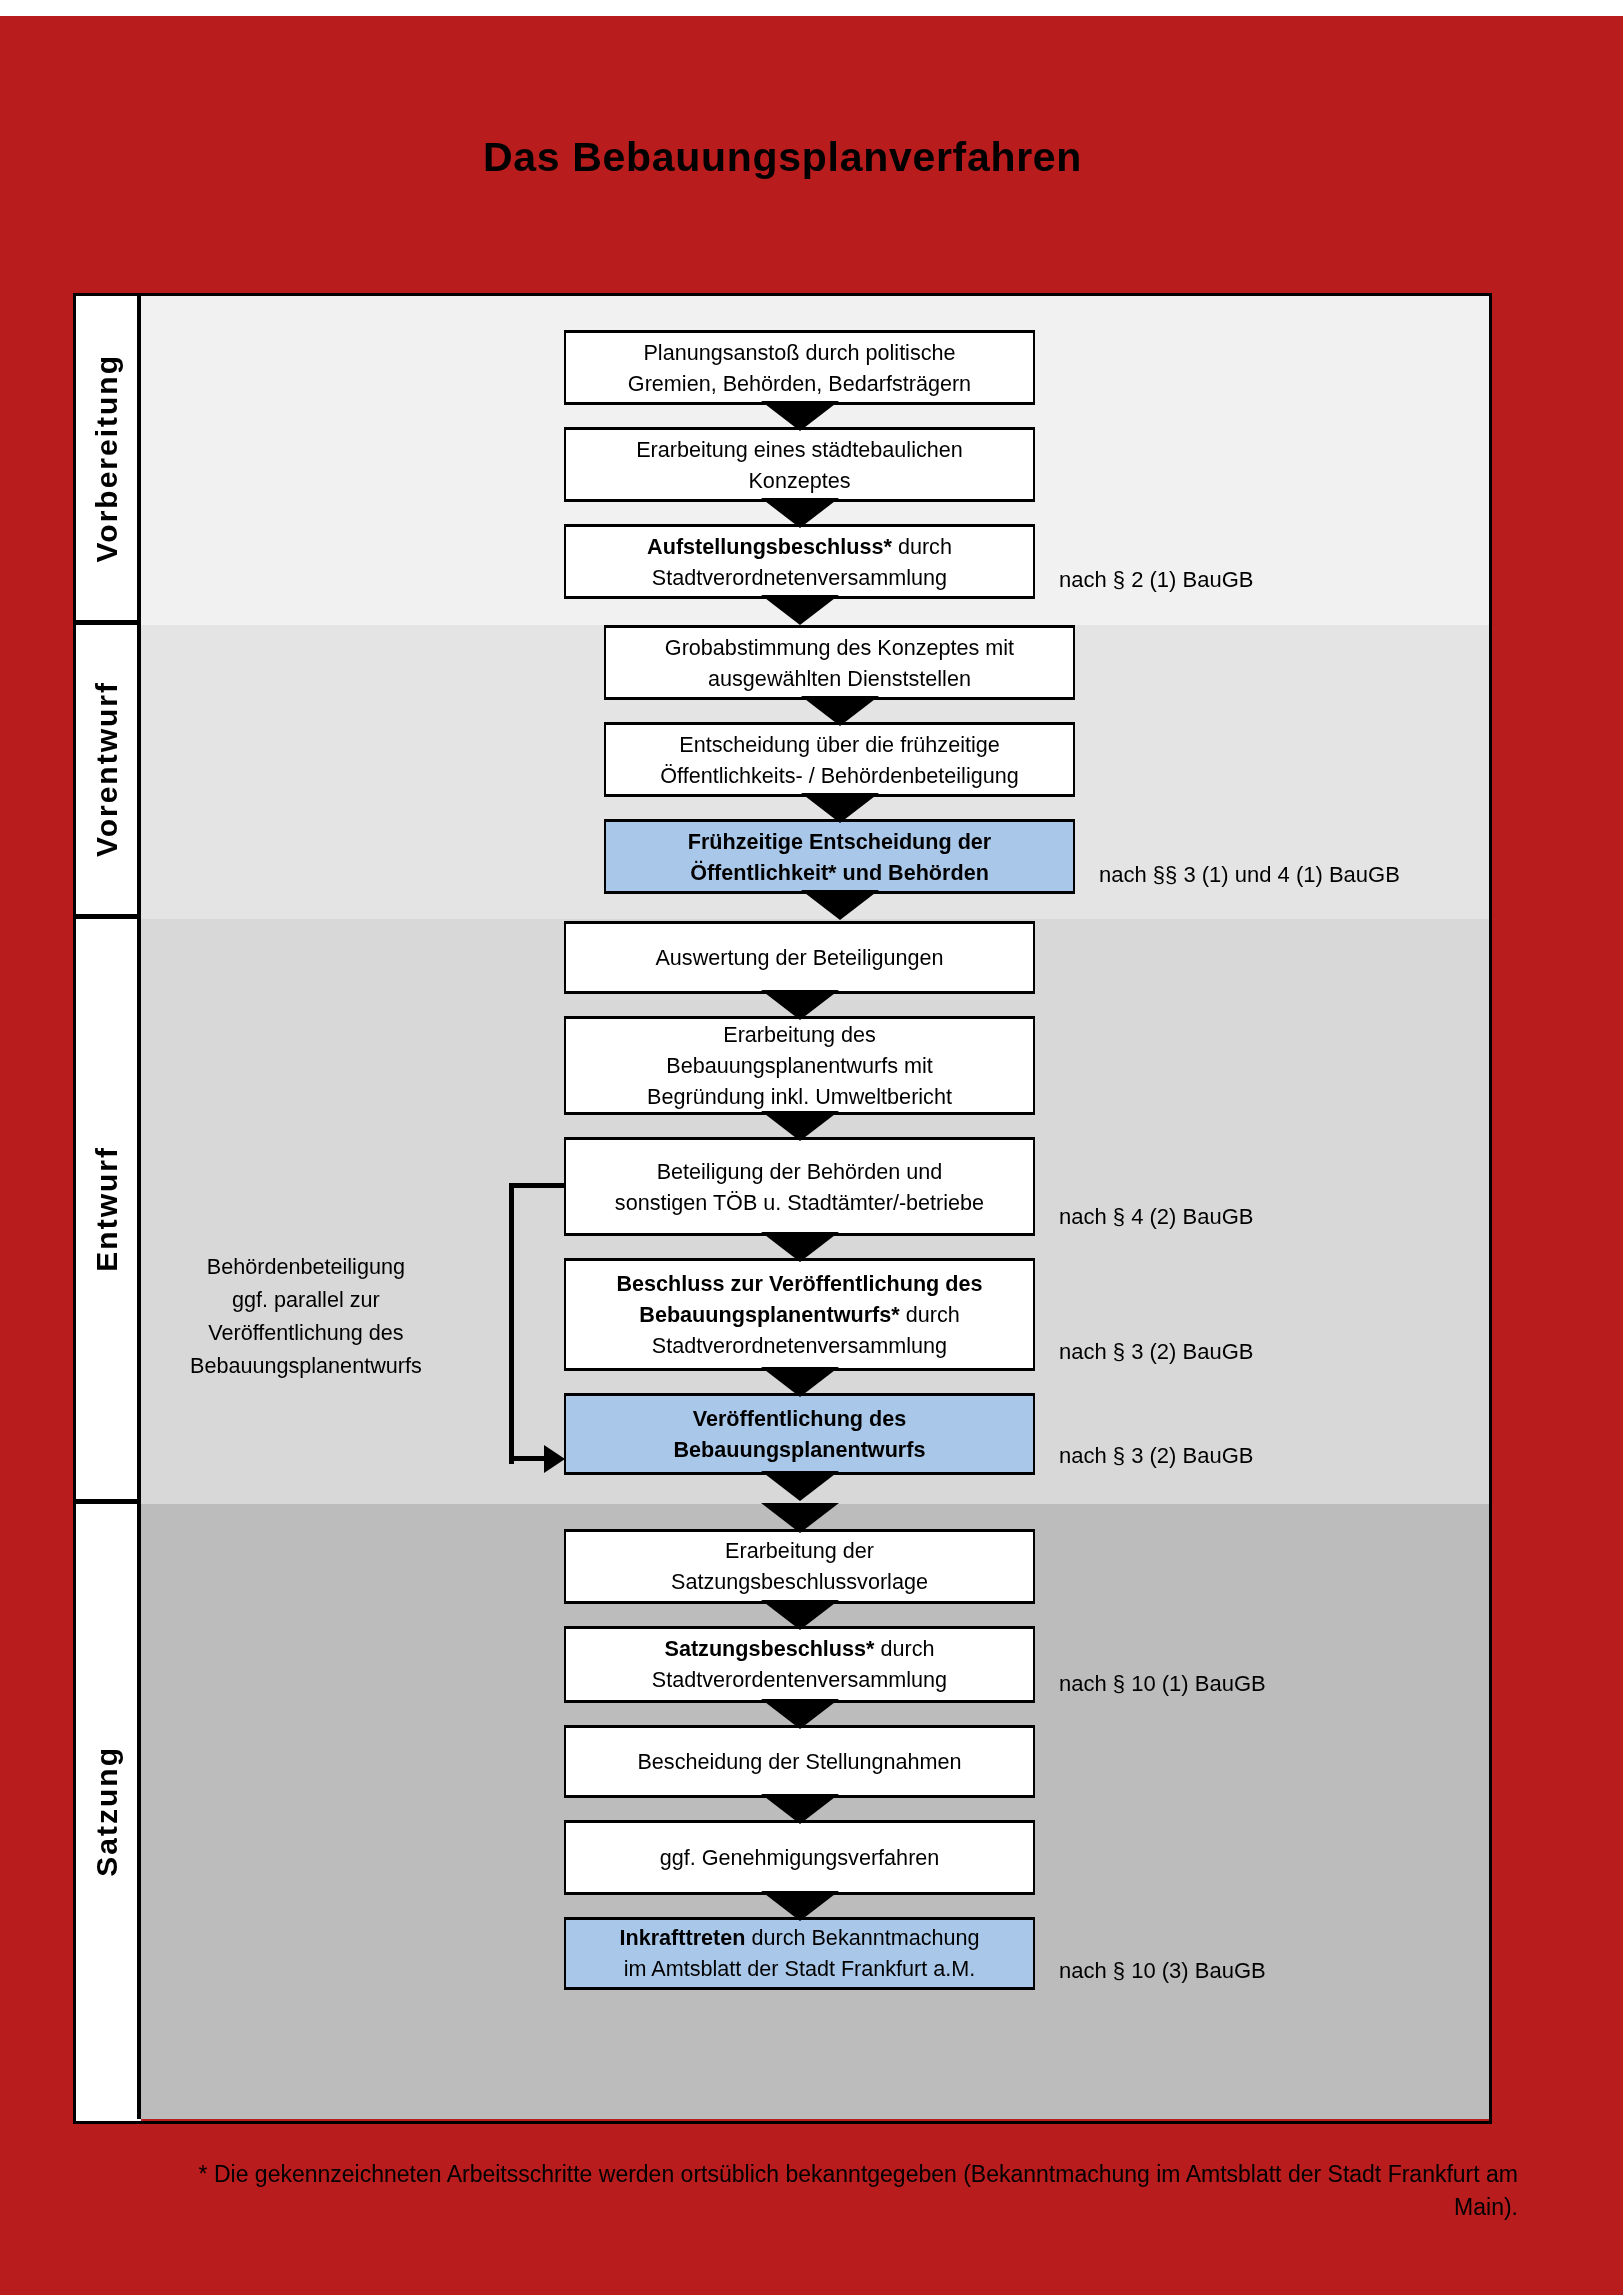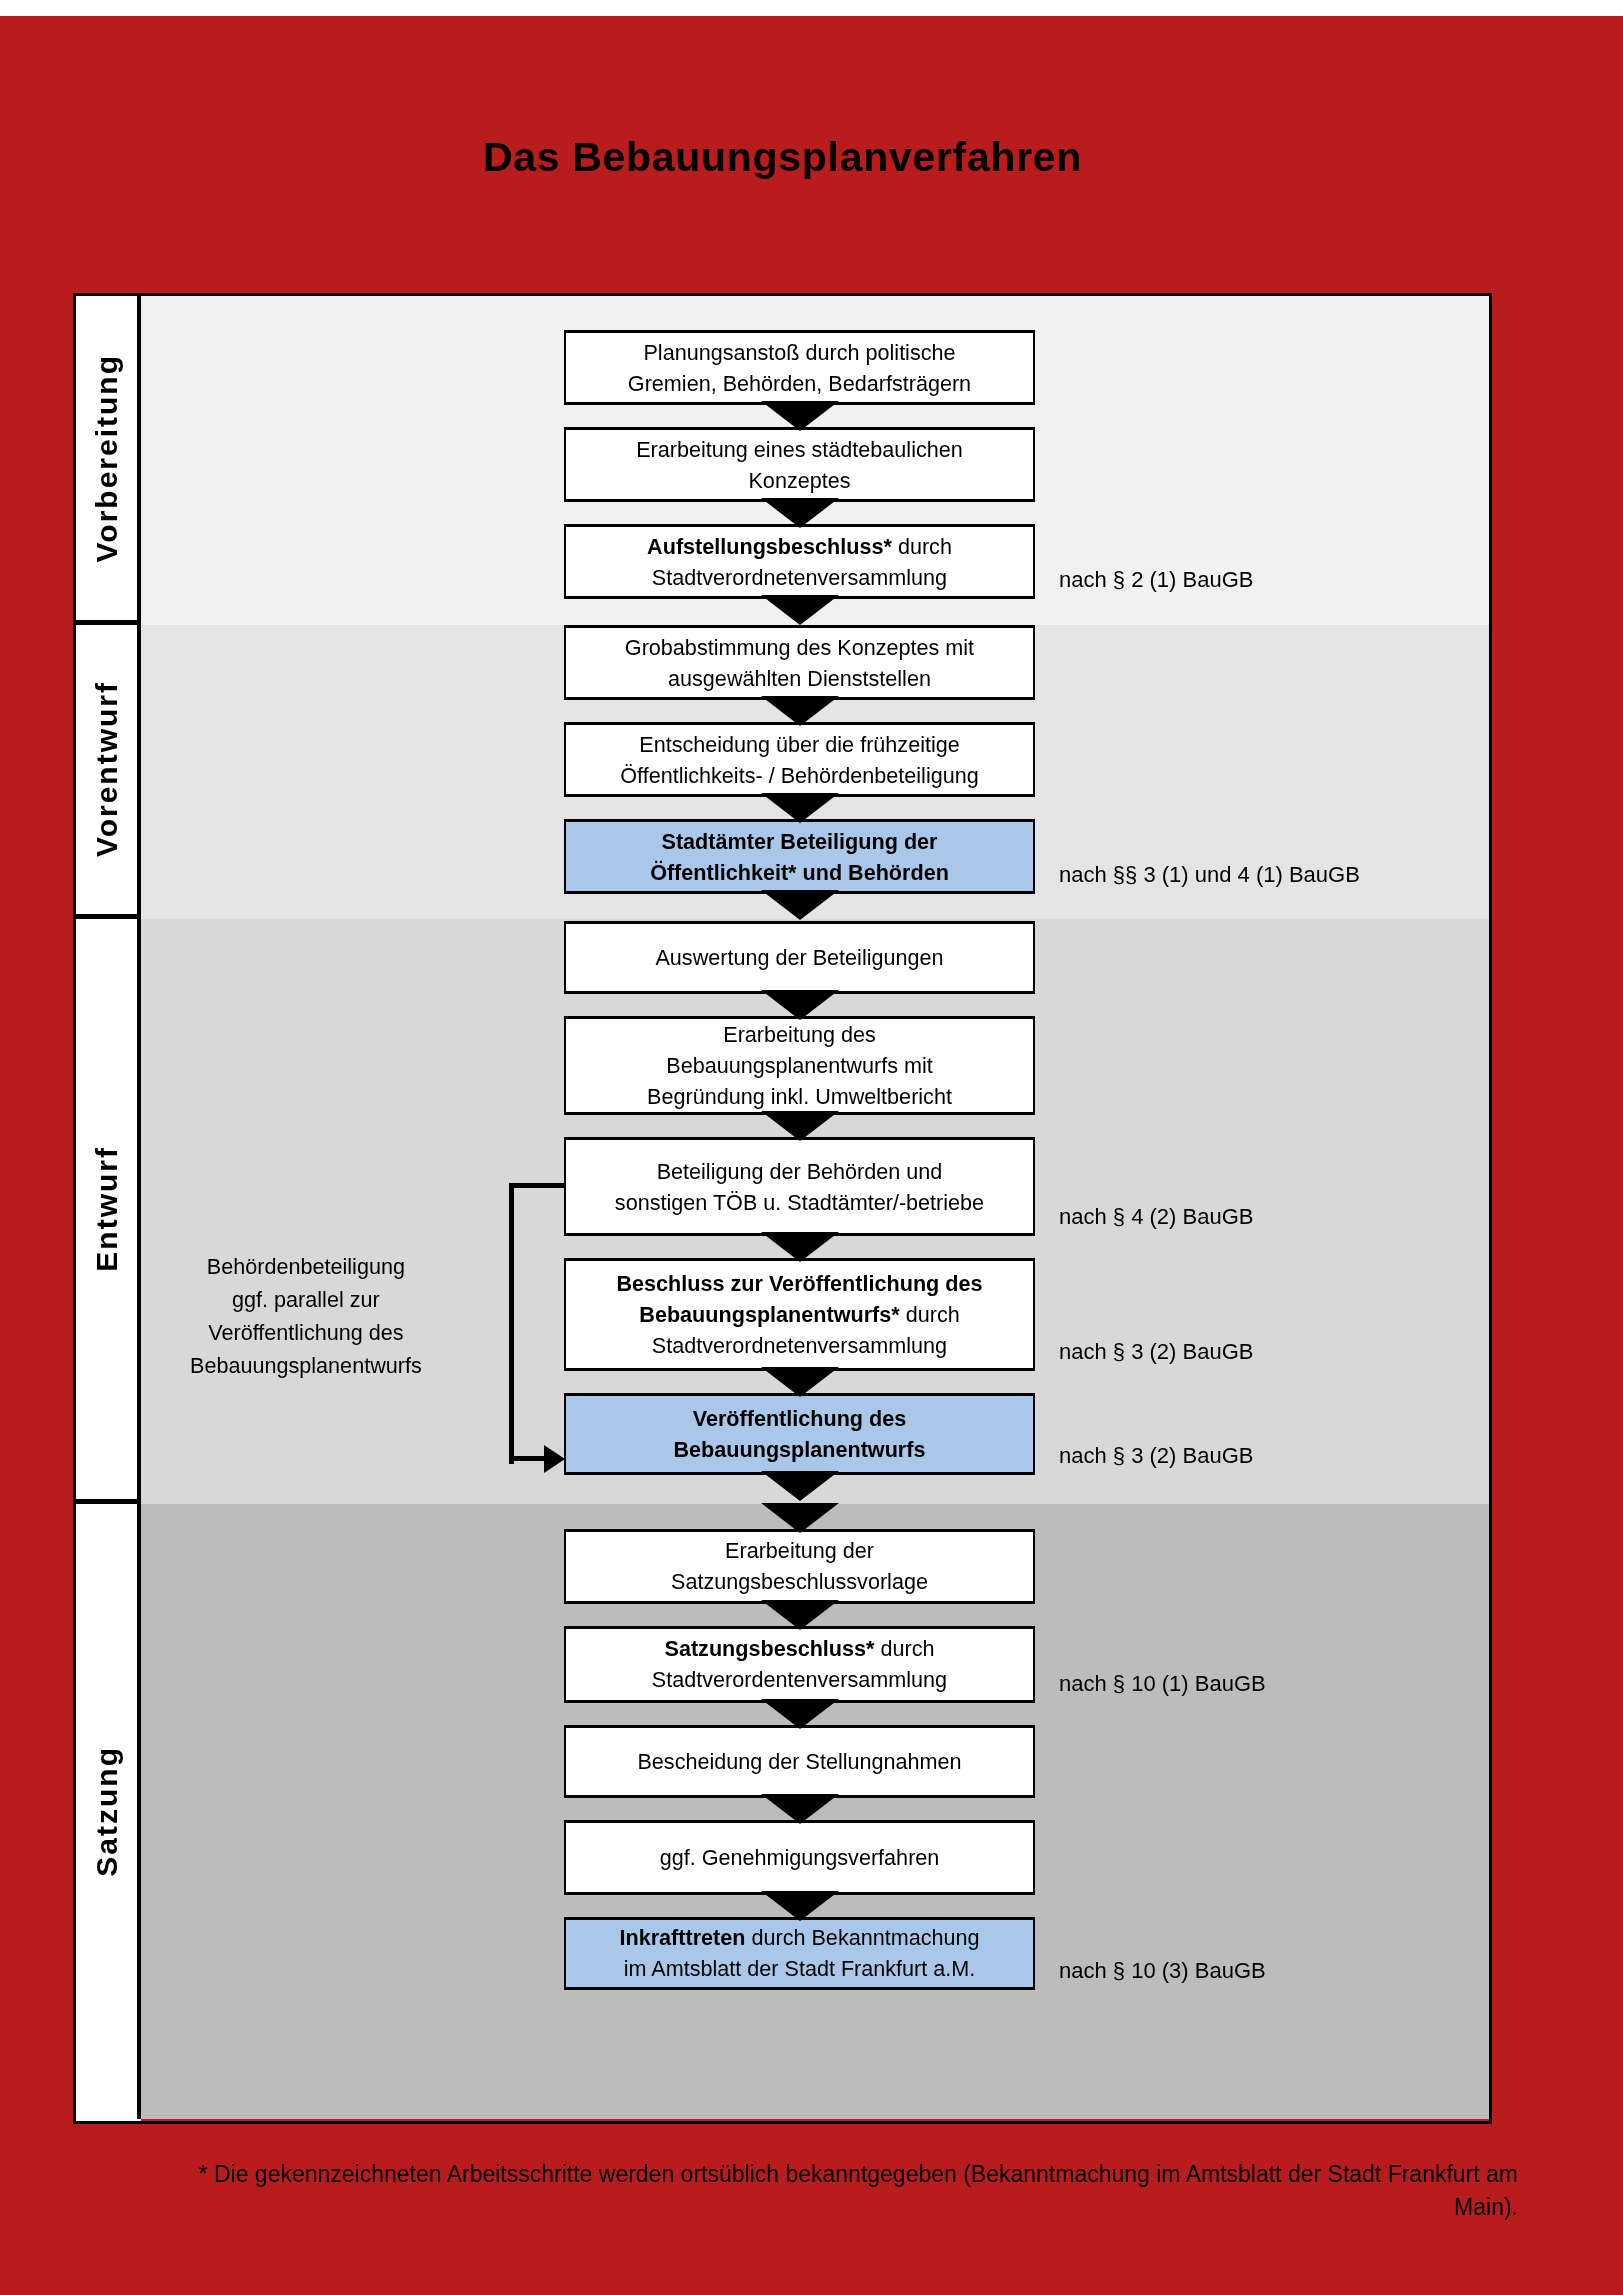--- a/index.html
+++ b/index.html
@@ -109,42 +109,42 @@
             <div class="box">
               <div class="ln"><span class="b">Aufstellungsbeschluss*</span><span> durch</span></div>
               <div class="ln"><span>Stadtverordnetenversammlung</span></div>
             </div>
             <div class="ref">nach § 2 (1) BauGB</div>
           </div>
           <div class="arrowwrap">
             <div class="tri"></div>
           </div>
         </div>
-        <div class="band" style="height: 294px; padding-top: 0px; background: rgb(228, 228, 228);">
+        <div class="band" style="height: 294px; padding-top: 0px; background: rgb(228, 228, 228); padding-left: 40px;">
           <div class="row" style="height: 75px;">
             <div class="box">
               <div class="ln"><span>Grobabstimmung des Konzeptes mit</span></div>
               <div class="ln"><span>ausgewählten Dienststellen</span></div>
             </div>
           </div>
           <div class="arrowwrap">
             <div class="tri"></div>
           </div>
           <div class="row" style="height: 75px;">
             <div class="box">
               <div class="ln"><span>Entscheidung über die frühzeitige</span></div>
               <div class="ln"><span>Öffentlichkeits- / Behördenbeteiligung</span></div>
             </div>
           </div>
           <div class="arrowwrap">
             <div class="tri"></div>
           </div>
           <div class="row" style="height: 75px;">
             <div class="box" style="background: rgb(169, 199, 233);">
-              <div class="ln"><span class="b">Stadtämter Beteiligung der</span></div>
+              <div class="ln"><span class="b">Frühzeitige Entscheidung der</span></div>
               <div class="ln"><span class="b">Öffentlichkeit* und Behörden</span></div>
             </div>
             <div class="ref">nach §§ 3 (1) und 4 (1) BauGB</div>
           </div>
           <div class="arrowwrap">
             <div class="tri"></div>
           </div>
         </div>
         <div class="band" style="height: 585px; padding-top: 2px; background: rgb(216, 216, 216);">
           <div class="row" style="height: 73px;">

